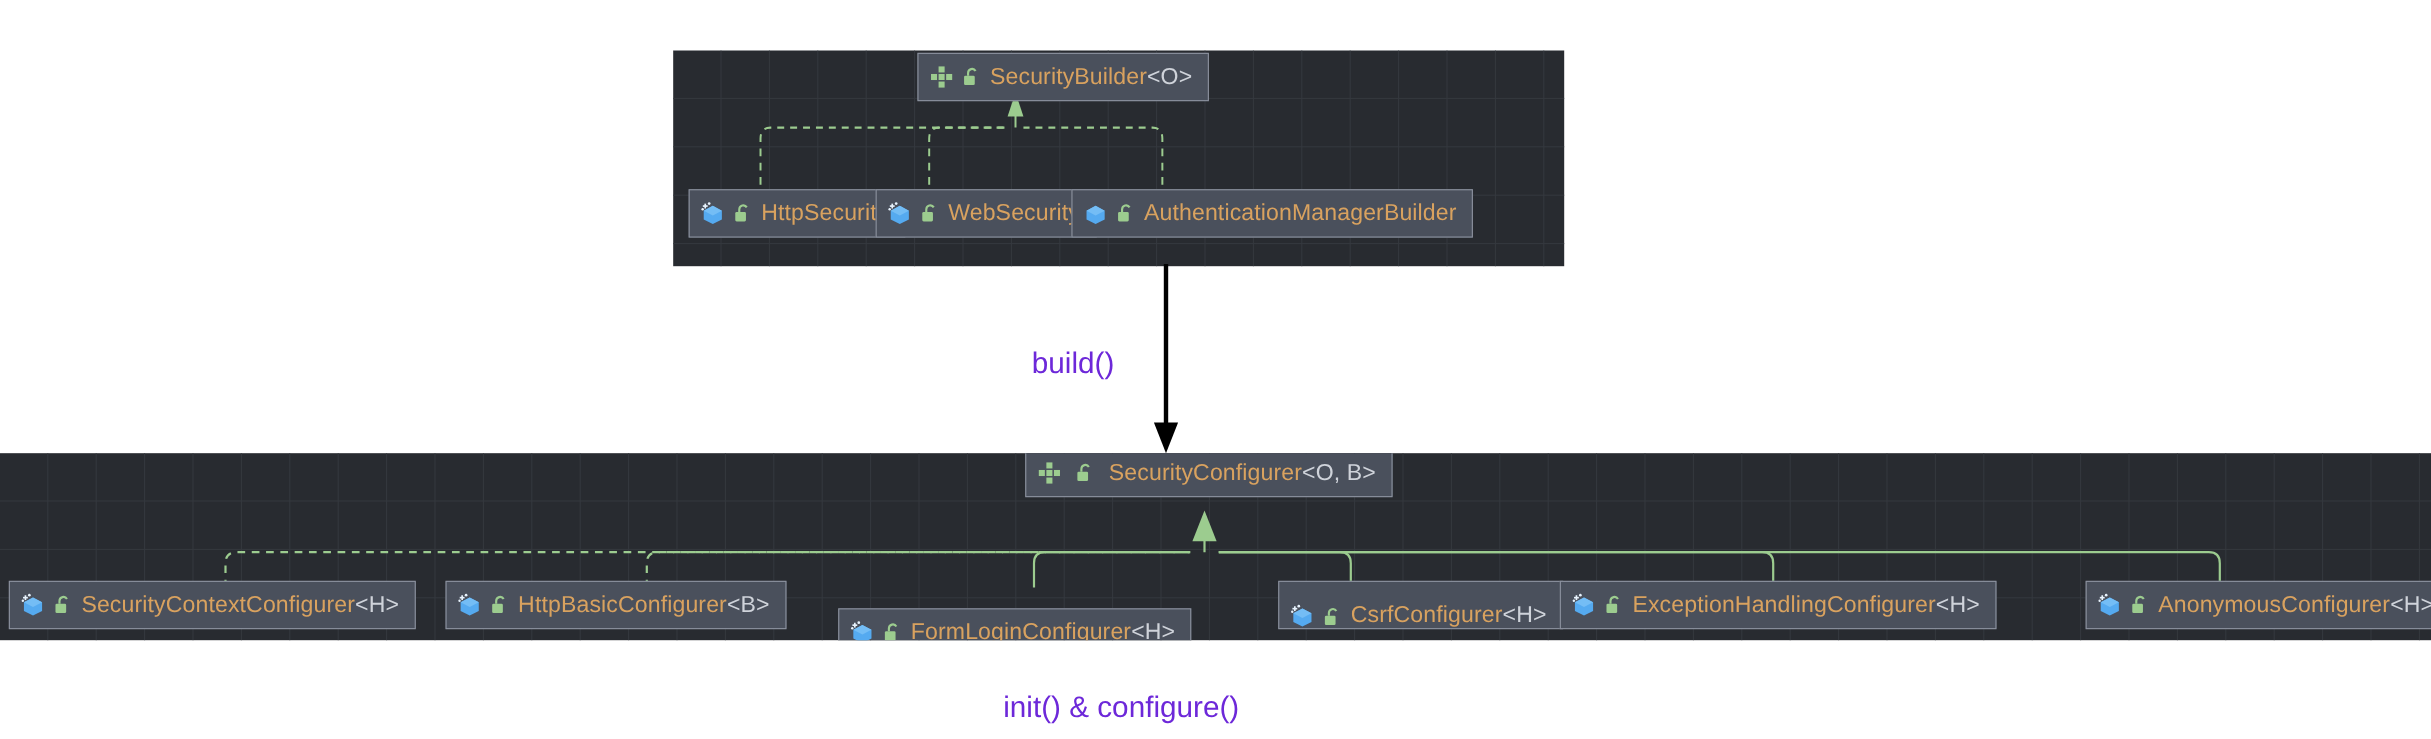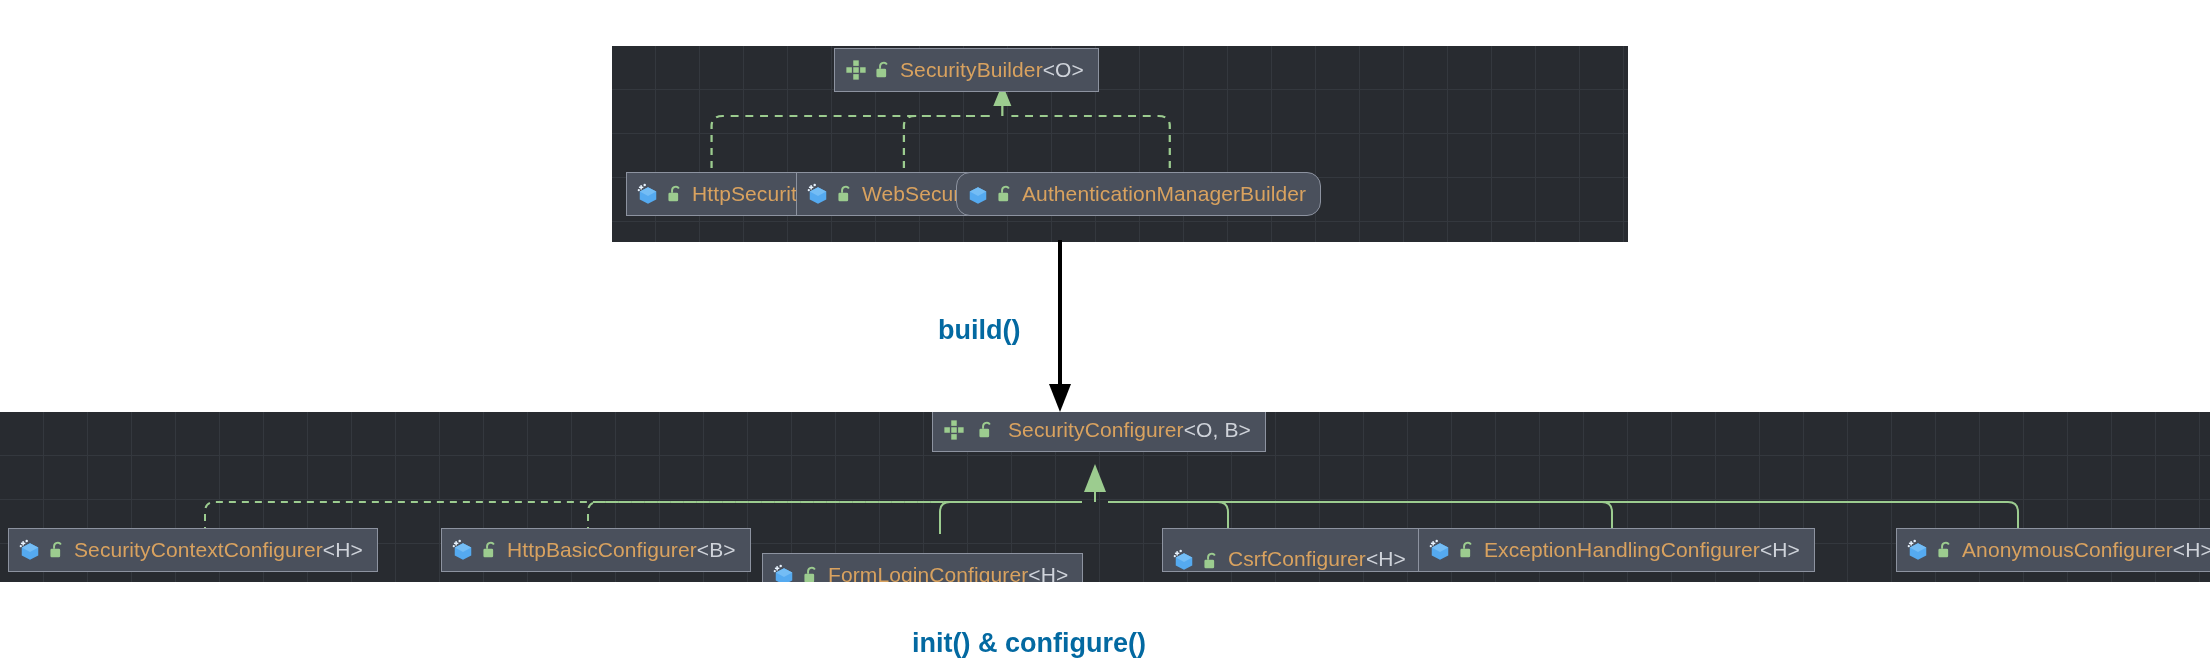--- a/index.html
+++ b/index.html
@@ -23,21 +23,21 @@
     background-image:
       linear-gradient(to right,  #34383e 1px, transparent 1px),
       linear-gradient(to bottom, #34383e 1px, transparent 1px);
     background-size: 44px 44px;
     background-position: -1px -1px;
     overflow: hidden;
   }
   #panel-top {
     left: 612px;
     top: 46px;
-    width: 1016px;
+    width: 810px;
     height: 196px;
     text-align: right;
   }
   #panel-bottom {
     left: 0px;
     top: 412px;
     width: 2210px;
     height: 170px;
   }
 
@@ -76,22 +76,22 @@
     flex: 0 0 auto;
     line-height: 0;
   }
   .icon-iface { width: 22px; height: 22px; }
   .icon-class { width: 22px; height: 22px; }
   .icon-lock  { width: 17px; height: 20px; margin-right: 2px; }
 
   
   .flow-label {
     position: absolute;
-    color: #0369a1;
-    font-weight: bold;
+    color: #6d28d9;
+    font-weight: normal;
     font-family: "Liberation Sans", sans-serif;
     white-space: nowrap;
   }
   #build-label {
     left: 938px;
     top: 315px;
     font-size: 27px;
   }
   #bottom-caption {
     left: 912px;
@@ -181,21 +181,21 @@
     </span>
     <span class="icon icon-lock">
       <svg viewBox="0 0 14 16" width="17" height="20">
         <path d="M5 7 V5 a3 3 0 0 1 5.6 -1.5" fill="none" stroke="#9ccc8f" stroke-width="1.6"></path>
         <rect x="2" y="7" width="8" height="7" rx="1" fill="#9ccc8f"></rect>
       </svg>
     </span>
     <span class="label"><span>WebSecurity</span><span class="gen"></span></span>
   </div>
 
-  <div class="node" id="node-authentication-manager-builder" style="left:344px; top:126px;border-radius:14px;">
+  <div class="node" id="node-authentication-manager-builder" style="left:362px; top:126px;">
     <span class="icon icon-class">
       <svg viewBox="0 0 16 16" width="22" height="22">
         <polygon points="8,3 14,6.2 14,12 8,15 2,12 2,6.2" fill="#55aaf0"></polygon>
         <polygon points="8,3 14,6.2 8,9.4 2,6.2" fill="#74bdf5"></polygon>
       </svg>
     </span>
     <span class="icon icon-lock">
       <svg viewBox="0 0 14 16" width="17" height="20">
         <path d="M5 7 V5 a3 3 0 0 1 5.6 -1.5" fill="none" stroke="#9ccc8f" stroke-width="1.6"></path>
         <rect x="2" y="7" width="8" height="7" rx="1" fill="#9ccc8f"></rect>
@@ -267,21 +267,21 @@
     </span>
     <span class="icon icon-lock">
       <svg viewBox="0 0 14 16" width="17" height="20">
         <path d="M5 7 V5 a3 3 0 0 1 5.6 -1.5" fill="none" stroke="#9ccc8f" stroke-width="1.6"></path>
         <rect x="2" y="7" width="8" height="7" rx="1" fill="#9ccc8f"></rect>
       </svg>
     </span>
     <span class="label"><span>SecurityContextConfigurer</span><span class="gen">&lt;H&gt;</span></span>
   </div>
 
-  <div class="node" id="node-http-basic-configurer" style="left:441px; top:116px;">
+  <div class="node" id="node-http-basic-configurer" style="left:405px; top:116px;">
     <span class="icon icon-class">
       <svg viewBox="0 0 16 16" width="22" height="22">
         <polygon points="8,3 14,6.2 14,12 8,15 2,12 2,6.2" fill="#55aaf0"></polygon>
         <polygon points="8,3 14,6.2 8,9.4 2,6.2" fill="#74bdf5"></polygon>
         <g fill="#e8f3fd">
           <rect x="1.4" y="2.6" width="3.2" height="1.1"></rect>
           <rect x="2.45" y="1.55" width="1.1" height="3.2"></rect>
           <circle cx="5.6" cy="1.5" r="0.9"></circle>
           <circle cx="1.3" cy="5.2" r="0.8"></circle>
         </g>

